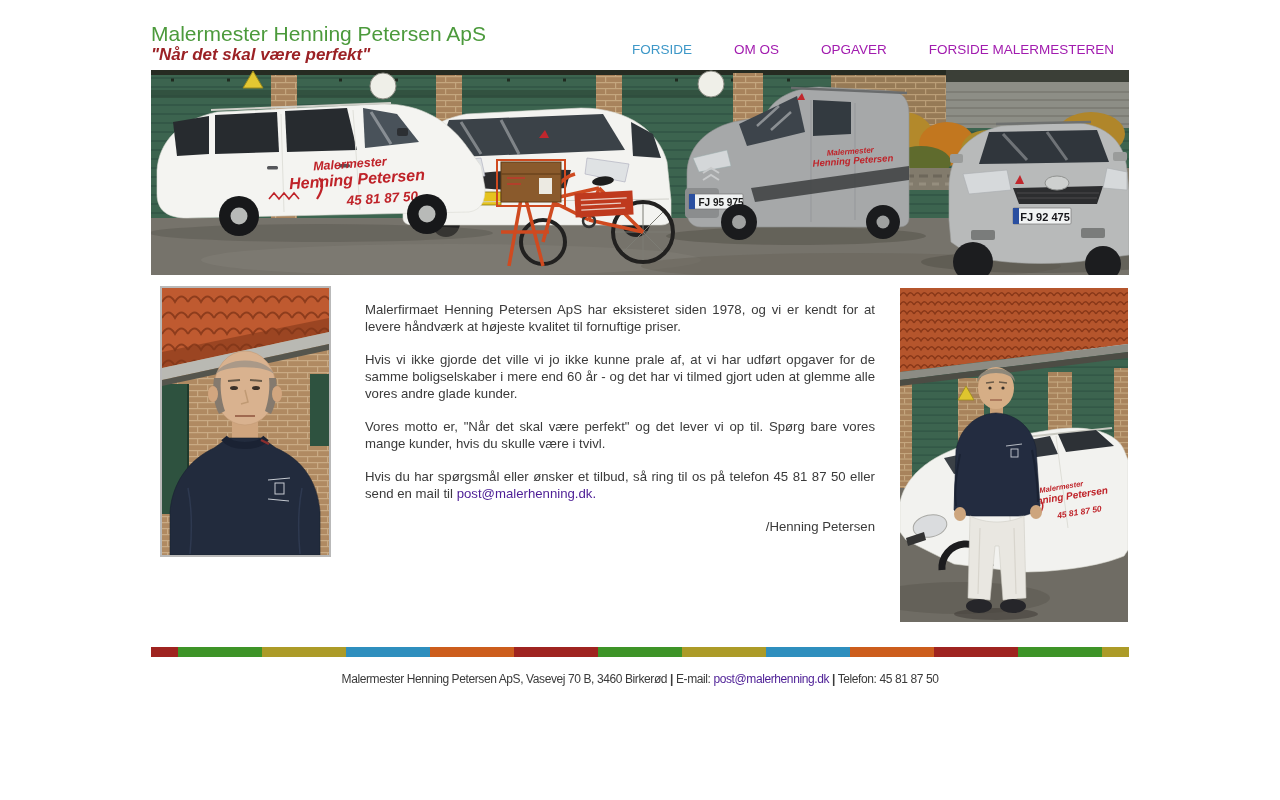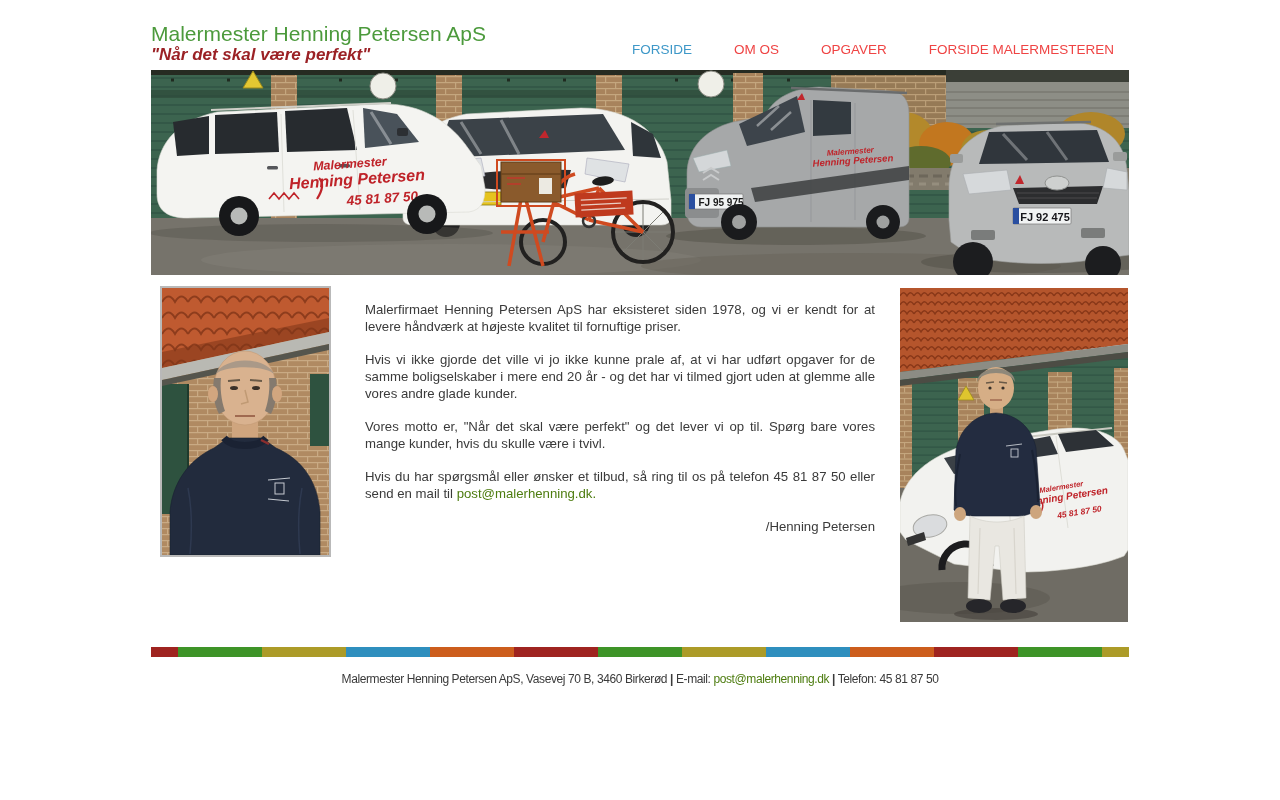--- a/index.html
+++ b/index.html
@@ -4,36 +4,36 @@
 <style>
   html,body{margin:0;padding:0;background:#ffffff;}
   body{font-family:"Liberation Sans", sans-serif;color:#3a3a3a;width:1280px;height:800px;}
   .page{width:978px;margin:0 auto;position:relative;}
 
   
   header{position:relative;height:70px;}
   .site-title{margin:0;padding-top:23px;font-size:21px;font-weight:400;line-height:21px;color:#4c9a3c;}
   .site-tagline{font-size:17px;font-weight:bold;font-style:italic;line-height:22px;color:#9b2125;}
   nav{position:absolute;right:15px;bottom:13px;display:flex;gap:42px;font-size:13.5px;}
-  nav a{color:#ef4444;text-decoration:none;cursor:pointer;white-space:nowrap;}
+  nav a{color:#a21caf;text-decoration:none;cursor:pointer;white-space:nowrap;}
   nav a.active{color:#3e98c8;}
 
   
   .hero{width:978px;height:205px;line-height:0;overflow:hidden;}
   .hero svg,.photo svg{display:block;}
 
   
   .content{display:flex;align-items:flex-start;margin-top:11px;}
   .photo{overflow:hidden;line-height:0;}
   .photo-left{margin-left:9px;width:171px;height:271px;border:2px solid #b9b9b9;box-sizing:border-box;background:#ddd;}
   .text-col{width:510px;margin-left:34px;padding-top:15px;}
   .text-col p{margin:0 0 16px 0;font-size:13.2px;line-height:17px;text-align:justify;color:#3a3a3a;}
   .text-col p.lead{font-weight:bold;text-align:left;}
   .text-col p.sig{text-align:right;}
-  a.mail{color:#4d7c0f;text-decoration:none;cursor:pointer;}
+  a.mail{color:#4c1d95;text-decoration:none;cursor:pointer;}
   .photo-right{width:228px;height:334px;margin-left:25px;margin-top:2px;background:#ddd;}
 
   
   .stripe{margin-top:25px;height:10px;width:978px;display:flex;}
   .stripe div{height:10px;}
 
   
   footer{margin-top:15px;text-align:center;font-size:12px;letter-spacing:-0.4px;color:#3a3a3a;padding-bottom:80px;}
   footer b{font-weight:bold;}
 </style>
@@ -300,21 +300,21 @@
             <line x1="106" y1="192" x2="128" y2="190"></line>
             <rect x="113" y="195" width="9" height="11" fill="none"></rect>
             <line x1="106" y1="211" x2="127" y2="213"></line>
           </g>
         </g>
       </svg>
     </div>
 
     <div class="text-col">
       <p>Malerfirmaet Henning Petersen ApS har eksisteret siden 1978, og vi er kendt for at levere håndværk at højeste kvalitet til fornuftige priser.</p>
-      <p>Hvis vi ikke gjorde det ville vi jo ikke kunne prale af, at vi har udført opgaver for de samme boligselskaber i mere end 20 år - og det har vi tilmed gjort uden at glemme alle vores andre glade kunder.</p>
+      <p>Hvis vi ikke gjorde det ville vi jo ikke kunne prale af, at vi har udført opgaver for de samme boligselskaber i mere end 60 år - og det har vi tilmed gjort uden at glemme alle vores andre glade kunder.</p>
       <p>Vores motto er, "Når det skal være perfekt" og det lever vi op til. Spørg bare vores mange kunder, hvis du skulle være i tvivl.</p>
       <p><span>Hvis du har spørgsmål eller ønsker et tilbud, så ring til os  på telefon 45 81 87 50 eller send en mail til </span><a class="mail">post@malerhenning.dk.</a></p>
       <p class="sig">/Henning Petersen</p>
     </div>
 
     <div class="photo photo-right">
       <svg width="228" height="334" viewBox="0 0 228 334" xmlns="http://www.w3.org/2000/svg">
         <defs>
           <pattern id="tileR" width="14" height="9" patternUnits="userSpaceOnUse">
             <path d="M0,8 Q3.5,1.5 7,8 Q10.5,1.5 14,8" stroke="#8a3818" stroke-width="1.5" fill="none"></path>

